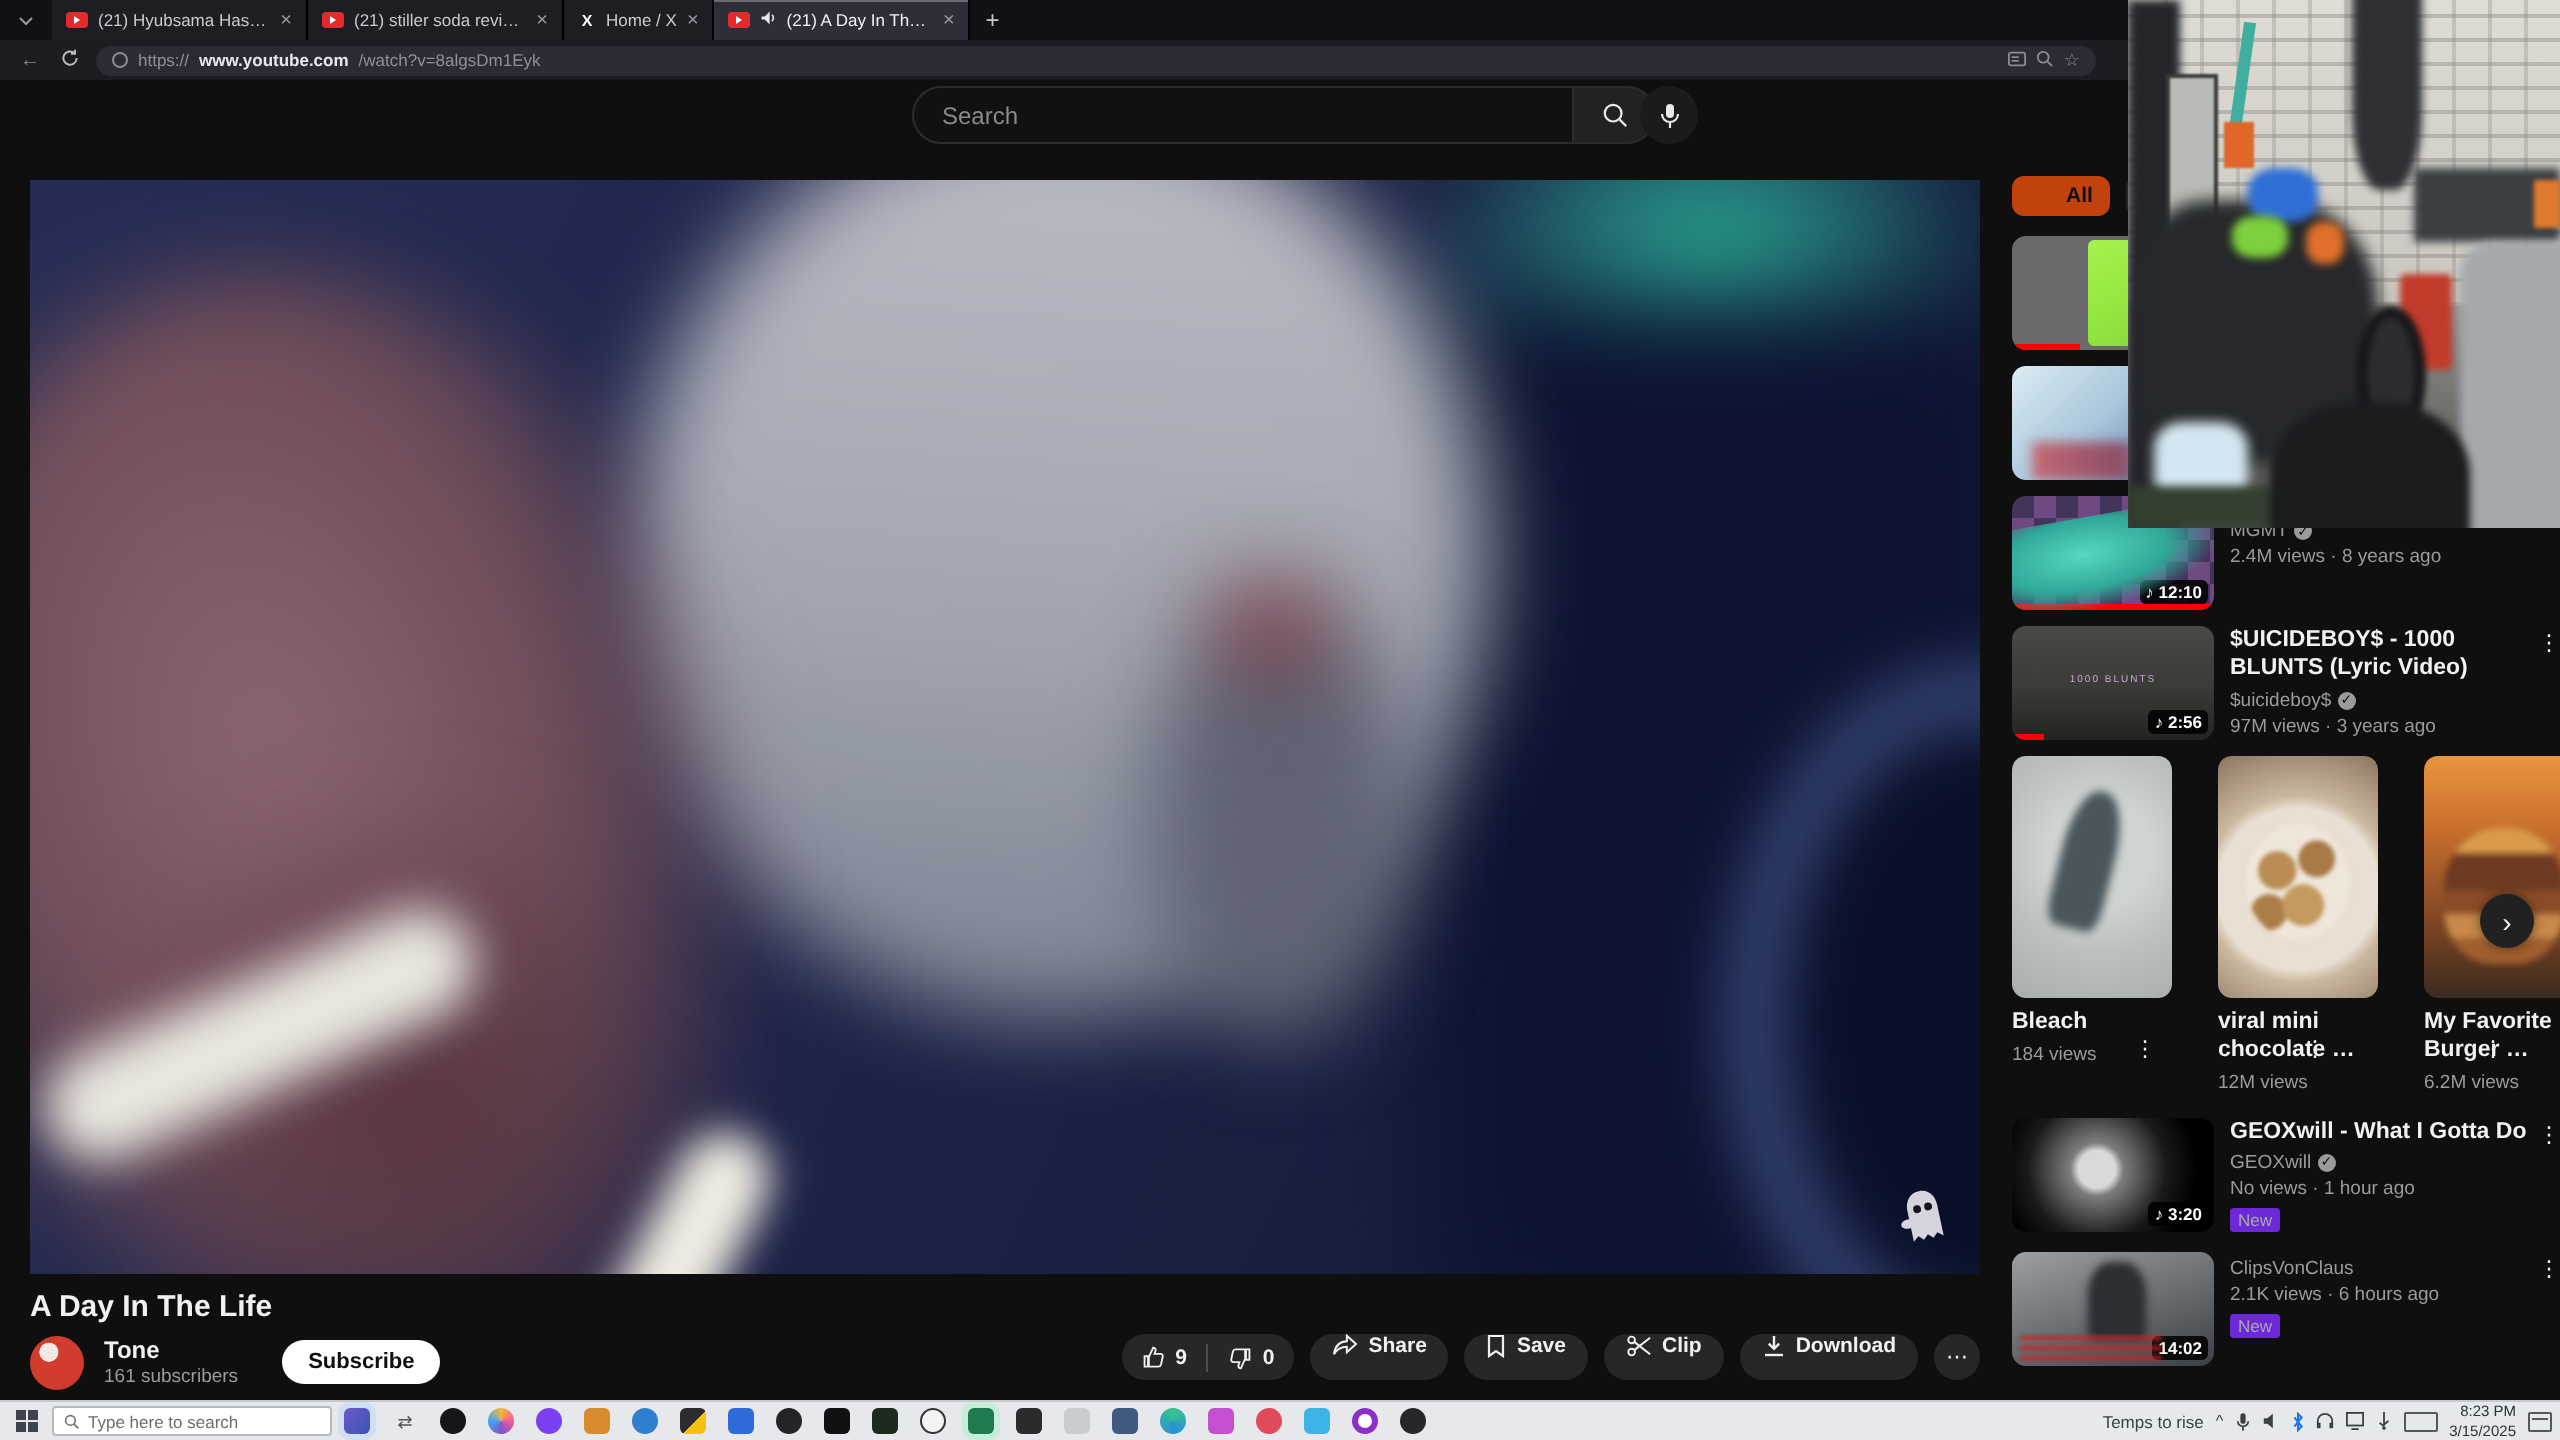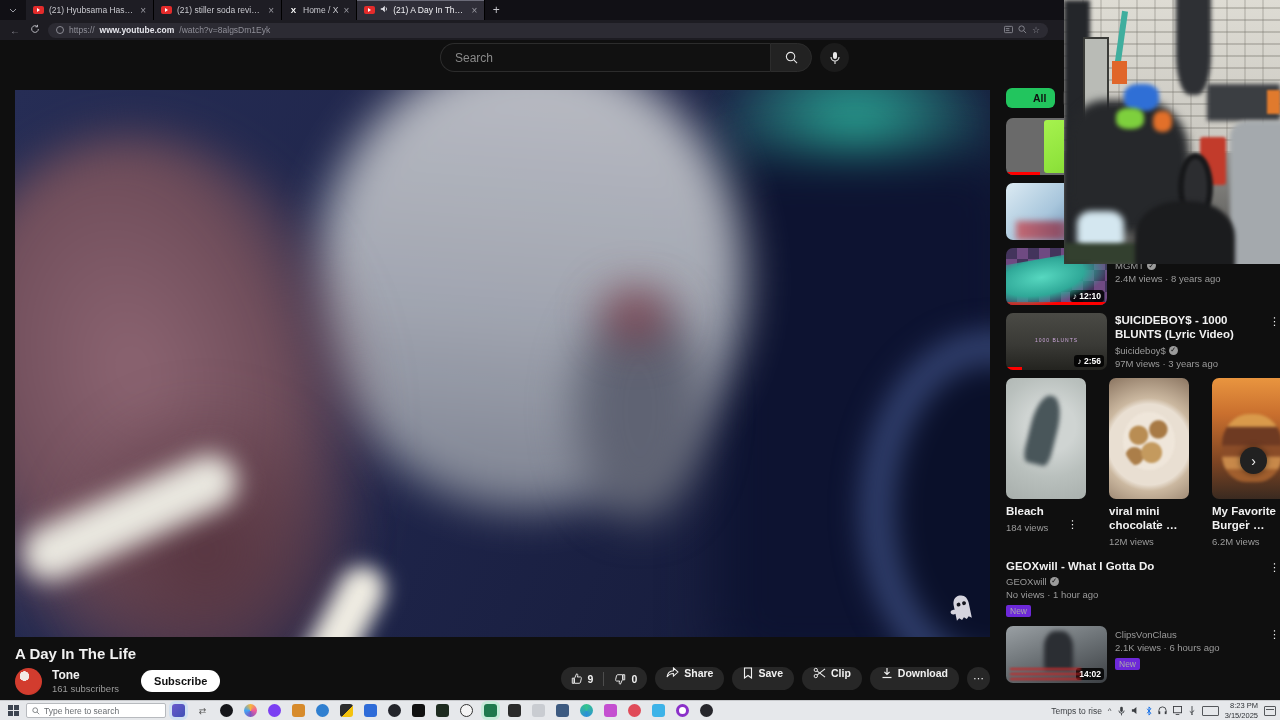--- a/index.html
+++ b/index.html
@@ -43,21 +43,21 @@
     background:#0f0f0f; z-index:5; }
   #hamburger { position:absolute; left:14px; top:11px; width:18px; height:13px;
     display:flex; flex-direction:column; justify-content:space-between; }
   #hamburger span { display:block; height:1.6px; background:#e8e8e8; border-radius:1px; }
   #yt-logo { position:absolute; left:44px; top:8px; display:flex; align-items:center; gap:4px; }
   .logo-badge { width:27px; height:18px; background:#f00; border-radius:4px;
     display:flex; align-items:center; justify-content:center; }
   .logo-badge::after { content:""; border-left:7px solid #fff; border-top:4.5px solid transparent;
     border-bottom:4.5px solid transparent; }
   .logo-word { color:#fff; font-size:15px; font-weight:bold; letter-spacing:-0.8px; }
-  #yt-search { position:absolute; left:440px; top:43px; width:372px; height:29px; display:flex; z-index:6; }
+  #yt-search { position:absolute; left:456px; top:43px; width:372px; height:29px; display:flex; z-index:6; }
   #yt-search input { flex:1; background:#111; border:1px solid #2c2c2c; border-right:none;
     border-radius:15px 0 0 15px; color:#eee; padding:0 14px; font-size:12px; outline:none;
     font-family:"Liberation Sans", sans-serif; }
   #yt-search input::placeholder { color:#8a8a8a; }
   #search-btn { width:42px; background:#222; border:1px solid #2c2c2c; border-radius:0 15px 15px 0;
     display:flex; align-items:center; justify-content:center; }
   #mic-btn { position:absolute; left:820px; top:43px; width:29px; height:29px; border-radius:50%;
     background:#1b1b1b; display:flex; align-items:center; justify-content:center; z-index:6; }
 
   
@@ -110,21 +110,21 @@
     font-size:10.5px; font-weight:bold; }
   .seg .div { width:1px; height:14px; background:#4d4d4d; }
   .more-btn { width:23px; height:23px; border-radius:50%; background:#272727; color:#f1f1f1;
     display:flex; align-items:center; justify-content:center; font-size:11px; }
   .ico-svg { display:block; }
 
   
   #sidebar { position:absolute; left:1006px; top:88px; width:274px; z-index:3; }
   .chips { display:flex; gap:8px; margin-bottom:10px; }
   .chip { font-size:10.5px; padding:4px 9px; border-radius:6px; background:#272727; color:#f1f1f1; }
-  .chip.on { background:#22c55e; color:#0f0f0f; font-weight:bold;padding-left:27px; }
+  .chip.on { background:#c2410c; color:#0f0f0f; font-weight:bold;padding-left:27px; }
   .sv-row { display:flex; gap:8px; margin-bottom:8px; position:relative; }
   .sv-thumb { width:101px; height:57px; border-radius:7px; position:relative; overflow:hidden;
     flex:0 0 auto; background:#333; }
   .sv-body { flex:1; min-width:0; padding-right:14px; }
   .sv-title { color:#f1f1f1; font-size:11.5px; font-weight:bold; line-height:1.25; }
   .sv-sub { color:#9b9b9b; font-size:9.5px; margin-top:3px; display:flex; align-items:center; gap:3px; }
   .sv-meta { color:#9b9b9b; font-size:9.5px; margin-top:2px; }
   .badge-new { display:inline-block; margin-top:4px; background:#6d28d9; color:#aaa;
     font-size:8.5px; padding:1px 4px; border-radius:2px; }
   .verified { width:9px; height:9px; border-radius:50%; background:#9b9b9b; color:#0f0f0f;
@@ -468,20 +468,23 @@
       <div class="short-thumb st-burger"></div>
       <div class="short-title">My Favorite Burger …</div>
       <div class="short-views">6.2M views</div>
     </div>
   </div>
   <span class="short-menu" style="left:1067px; top:518px; position:fixed;">⋮</span>
   <span class="short-menu" style="left:1152px; top:518px; position:fixed;">⋮</span>
   <span class="short-menu" style="left:1241px; top:518px; position:fixed;">⋮</span>
 
   <div class="sv-row" style="margin-top:12px">
+    <div class="sv-thumb thumb-geox">
+      <span class="dur">♪ 3:20</span>
+    </div>
     <div class="sv-body">
       <div class="sv-title">GEOXwill - What I Gotta Do</div>
       <div class="sv-sub">
         <span>GEOXwill</span>
         <span class="verified">✓</span>
       </div>
       <div class="sv-meta">No views · 1 hour ago</div>
       <span class="badge-new">New</span>
     </div>
     <span class="sv-menu">⋮</span>

